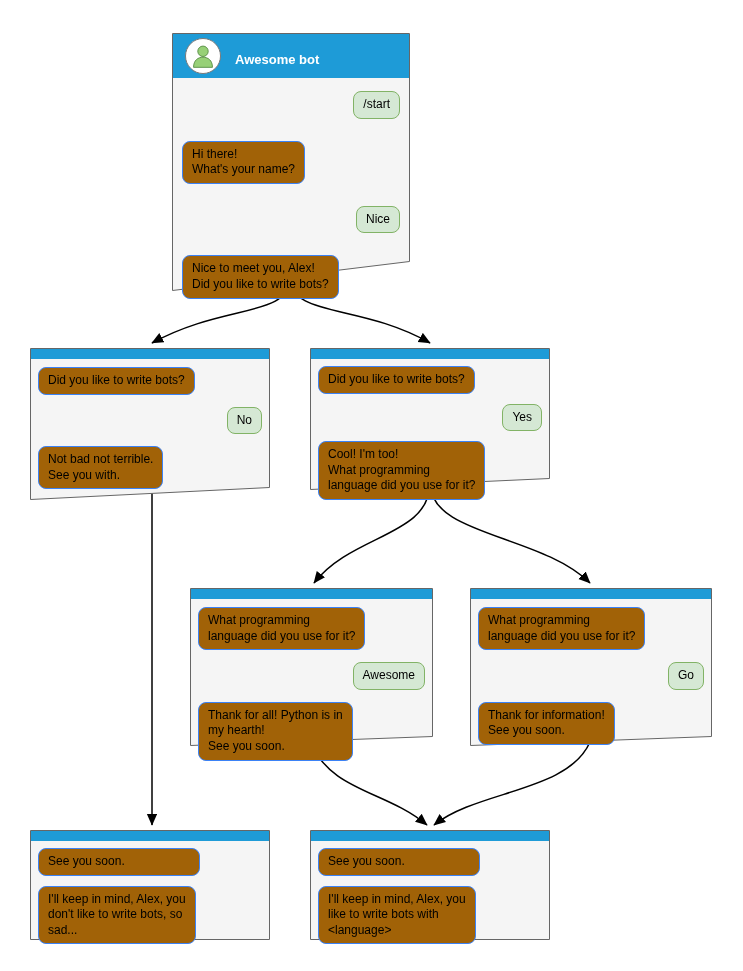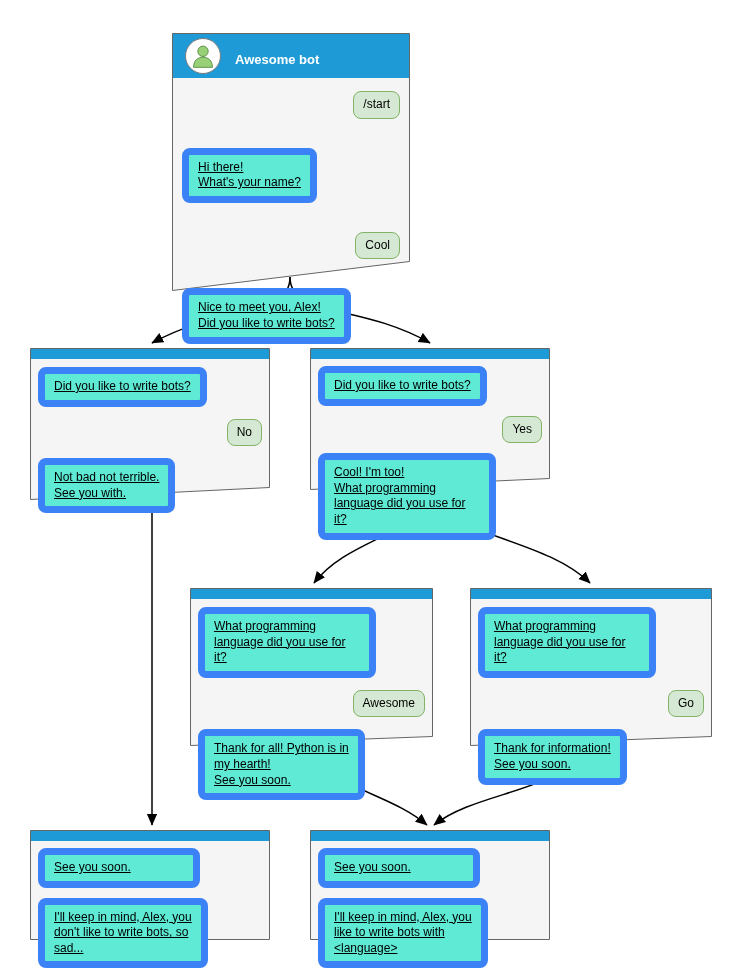--- a/index.html
+++ b/index.html
@@ -16,27 +16,27 @@
   .titlebar { position: absolute; left: 1px; top: 1px; right: 1px; height: 44px;
               background: #1e9bd7; display: flex; align-items: center; padding: 0 12px; }
   .avatar { width: 36px; height: 36px; border-radius: 50%; background: #ffffff;
             border: 1px solid #7a7a7a; overflow: hidden; flex: 0 0 36px; }
   .avatar svg { display: block; width: 100%; height: 100%; }
   .title { color: #ffffff; font-weight: bold; font-size: 13px; margin-left: 14px; margin-top: 7px; }
 
   .bar { position: absolute; left: 1px; top: 1px; right: 1px; height: 10px; background: #1e9bd7; }
 
   .body { position: absolute; left: 0; right: 0; display: flex; flex-direction: column; }
-  .body-root { top: 45px; padding: 13px 10px; gap: 29px; }
+  .body-root { top: 45px; padding: 13px 10px; gap: 22px; }
   .body-sub  { top: 11px; padding: 8px 8px; gap: 12px; }
   .body-sub-tight { top: 11px; padding: 7px 8px; gap: 10px; }
 
   .bubble { font-size: 12px; line-height: 1.3; padding: 5px 9px; border-radius: 8px;
             white-space: pre-line; max-width: 178px; width: fit-content; color: #000; }
-  .bubble.bot  { background: #5eead4; border: 7px solid #3b82f6; align-self: flex-start; text-decoration: underline; }
+  .bubble.bot  { background: #a16207; border: 1px solid #3b82f6; align-self: flex-start; }
   .bubble.user { background: #d5e8d4; border: 1px solid #82b366; align-self: flex-end; }
   .bubble.wide { width: 162px; }
 </style>
 </head>
 <body>
 
 <div id="canvas">
 
   <svg id="connectors" viewBox="0 0 743 971" xmlns="http://www.w3.org/2000/svg">
     <defs>
@@ -63,21 +63,21 @@
           <circle cx="18" cy="13" r="5.5" fill="#97d077" stroke="#5a8f47" stroke-width="1"></circle>
           <path d="M8,30 C8,22.5 12.8,19.3 18,19.3 C23.2,19.3 28,22.5 28,30 Z" fill="#97d077" stroke="#5a8f47" stroke-width="1"></path>
         </svg>
       </span>
       <span class="title">Awesome bot</span>
     </div>
     <div class="body body-root">
       <div class="bubble user">/start</div>
       <div class="bubble bot">Hi there!
 What's your name?</div>
-      <div class="bubble user">Cool</div>
+      <div class="bubble user">Nice</div>
       <div class="bubble bot">Nice to meet you, Alex!
 Did you like to write bots?</div>
     </div>
   </div>
 
   <div class="window" style="left:30px; top:348px; width:240px; height:152px;">
     <svg class="frame" viewBox="0 0 240 152" preserveAspectRatio="none">
       <polygon points="0.5,0.5 239.5,0.5 239.5,139.5 0.5,151.5"></polygon>
     </svg>
     <div class="bar"></div>

